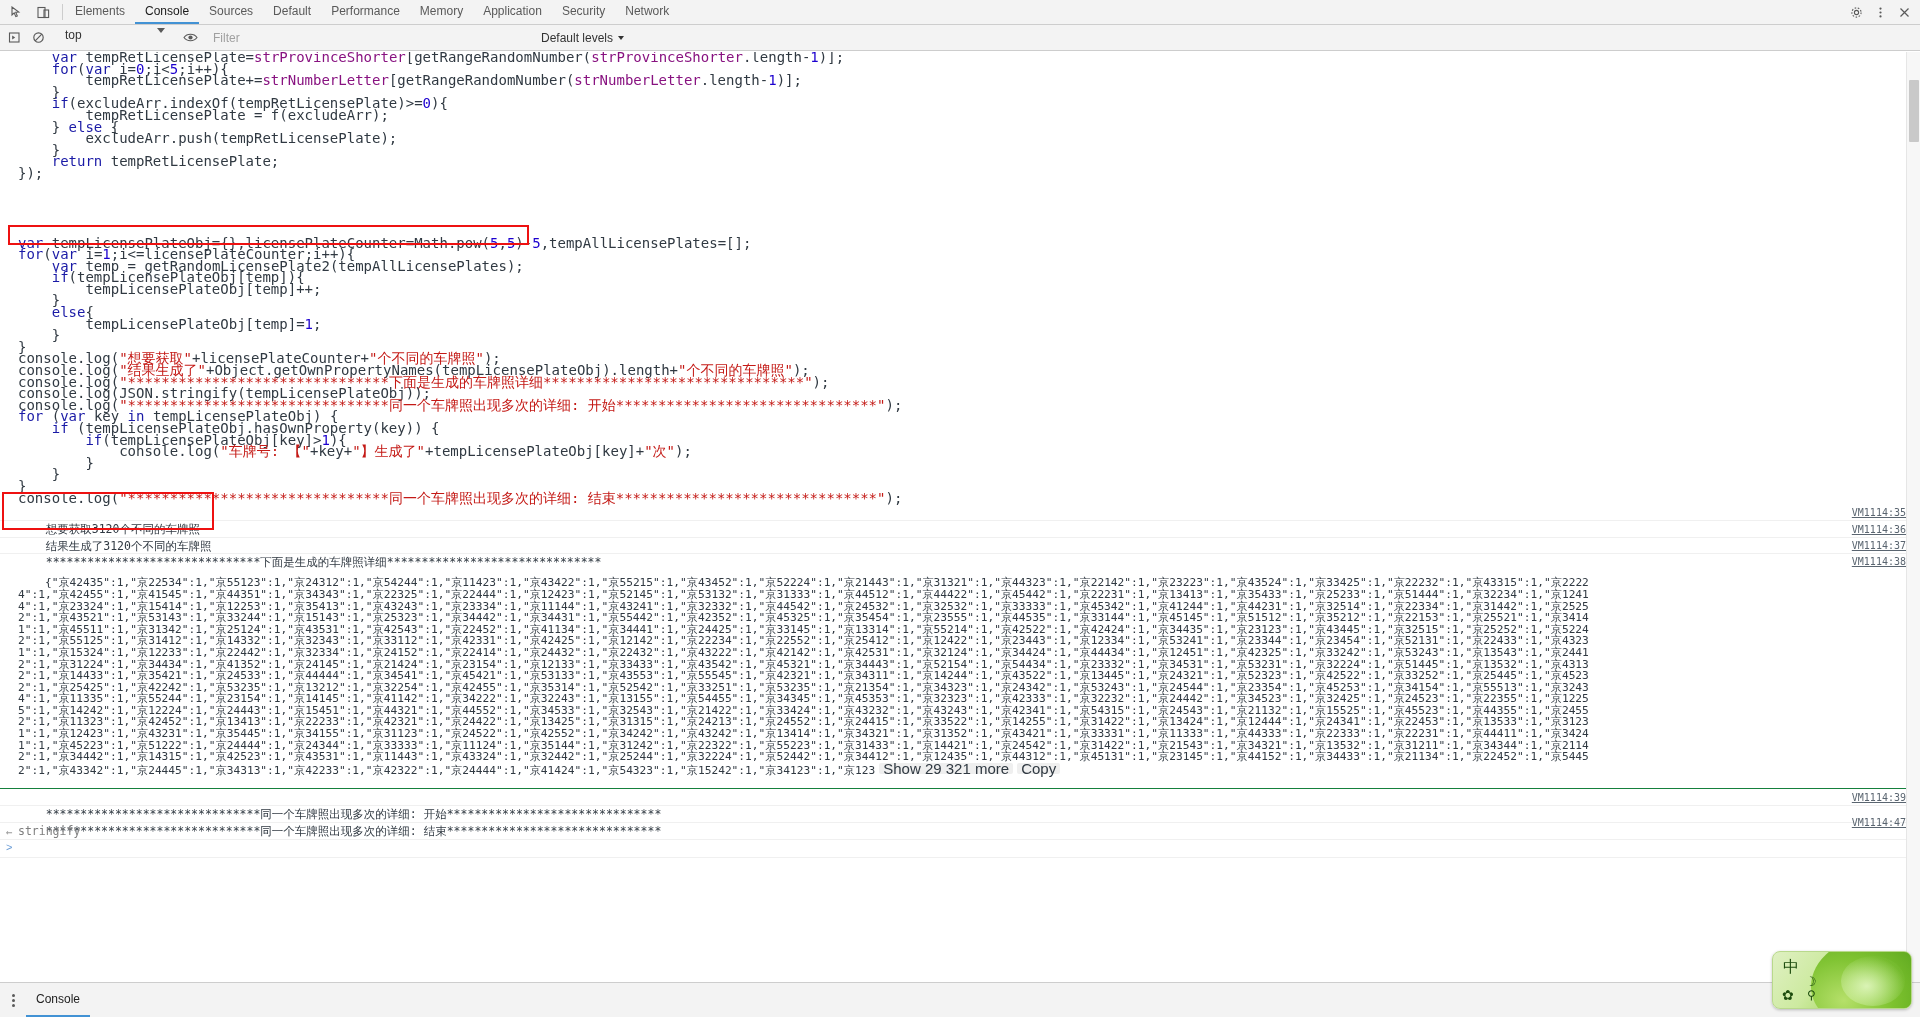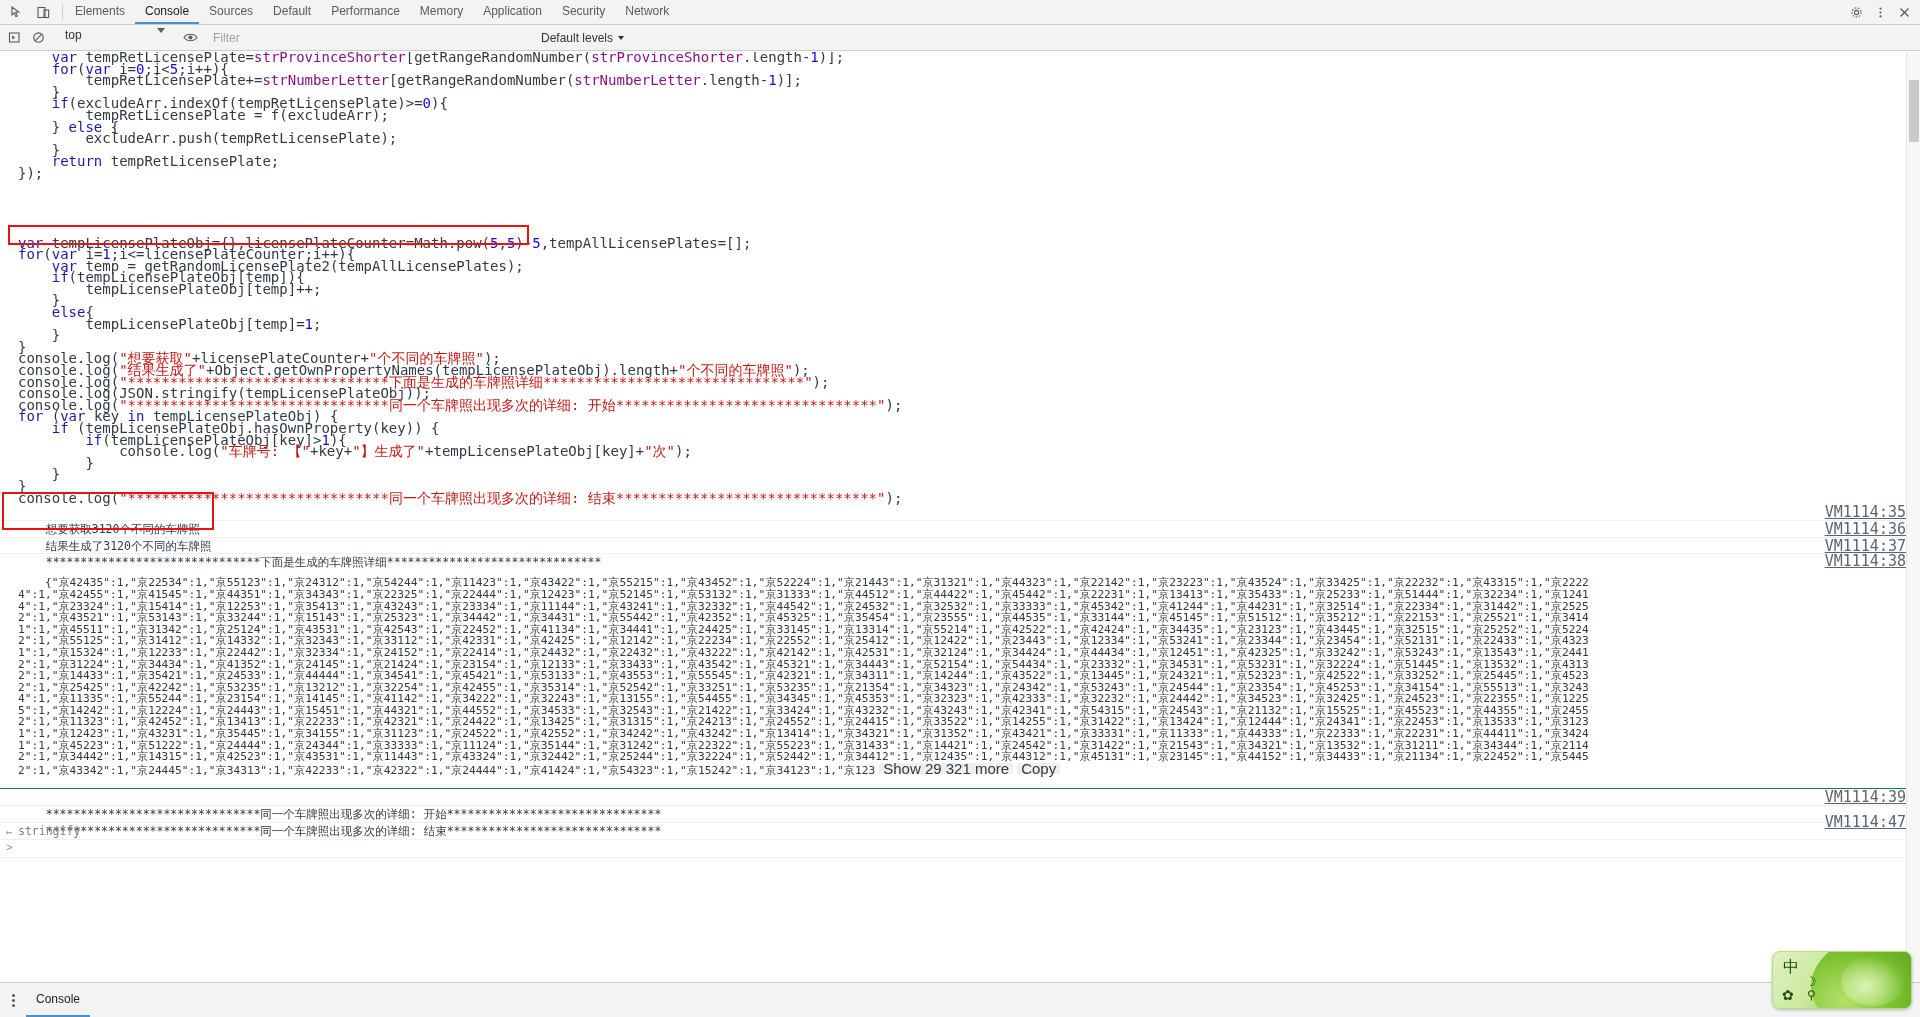--- a/index.html
+++ b/index.html
@@ -148,21 +148,21 @@
     padding-left: 18px;
     border-bottom: 1px solid #f0f0f0;
     position: relative;
     height: 16px;
   }
   .vmlink {
     position: absolute;
     right: 14px;
     top: 0;
     font-family: "DejaVu Sans Mono", "Liberation Mono", monospace;
-    font-size: 15px;
+    font-size: 10px;
     color: #5a6570;
     text-decoration: underline;
     cursor: pointer;
   }
   .json-dump {
     font-family: "DejaVu Sans Mono", "Liberation Mono", monospace;
     font-size: 11.2px;
     line-height: 11.6px;
     white-space: pre-wrap;
     word-break: break-all;

